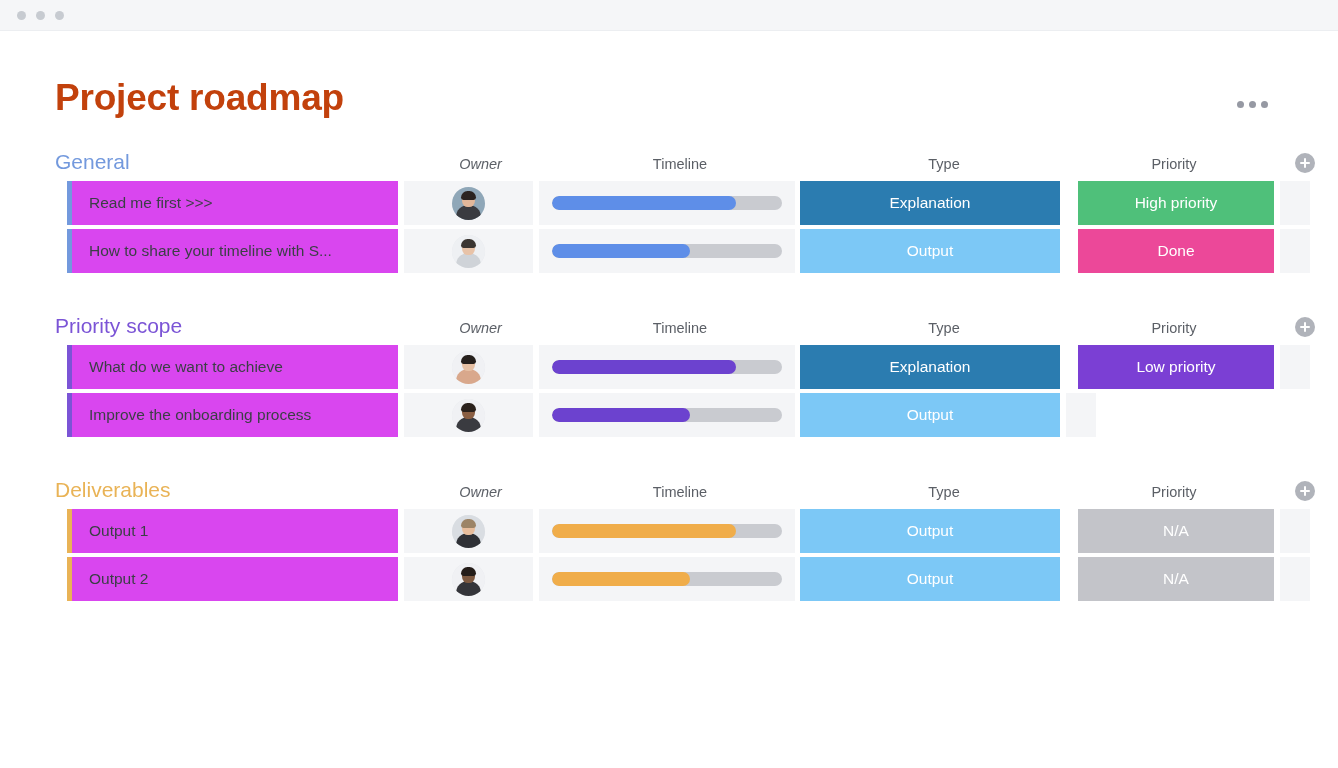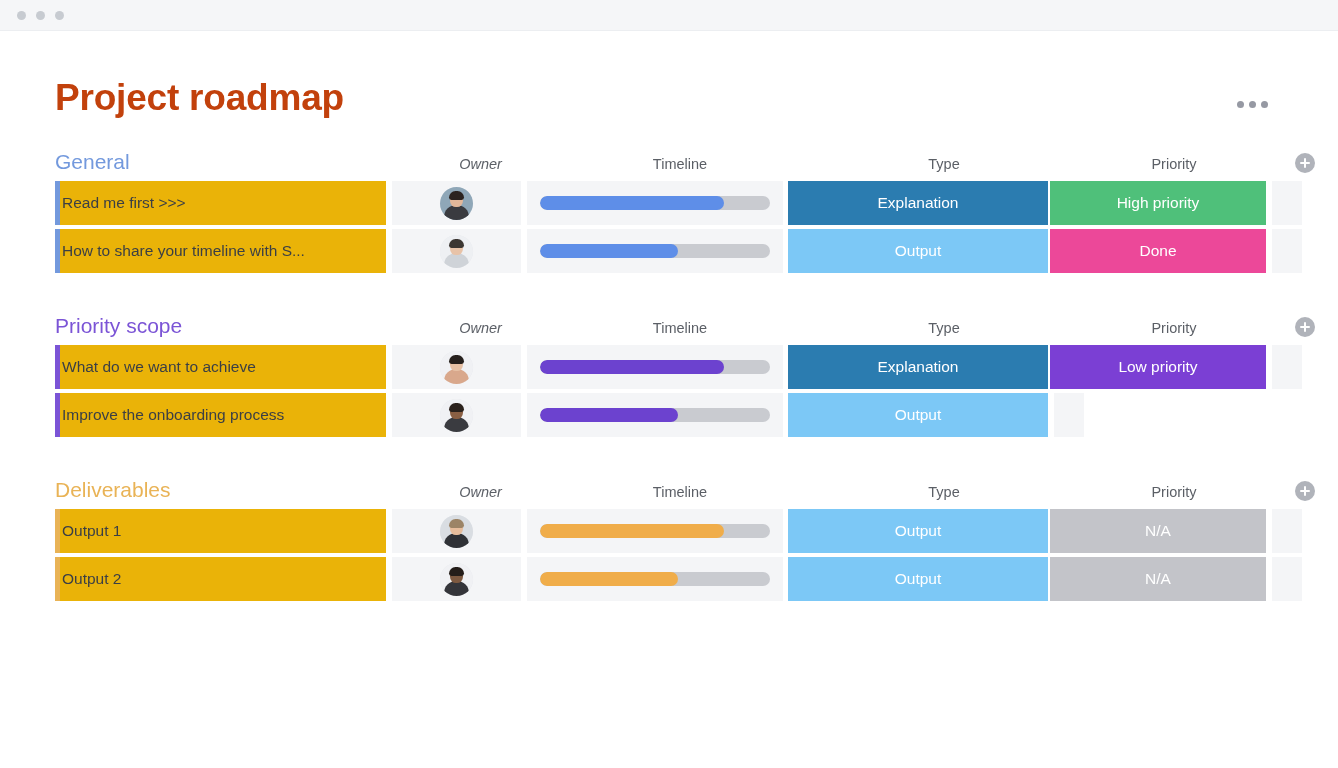--- a/index.html
+++ b/index.html
@@ -124,31 +124,32 @@
   
   .row {
     display: flex;
     align-items: stretch;
     height: 44px;
     margin-bottom: 4px;
   }
 
   .cell-name {
     width: 331px;
-    background: #eab308;
+    background: #d946ef;
     display: flex;
     align-items: center;
     border-left-style: solid;
     border-left-width: 5px;
     box-sizing: border-box;
-    padding-left: 2px;
+    padding-left: 17px;
     font-size: 15.5px;
     color: #3b3f45;
     white-space: nowrap;
     overflow: hidden;
+    margin-left: 12px;
   }
 
   .cell-owner {
     width: 129px;
     margin-left: 6px;
     background: #f4f5f7;
     display: flex;
     align-items: center;
     justify-content: center;
   }
@@ -206,21 +207,21 @@
   }
 
   .cell-type, .cell-priority {
     display: flex;
     align-items: center;
     justify-content: center;
     font-size: 15.5px;
     color: #ffffff;
   }
   .cell-type     { width: 260px; margin-left: 5px; }
-  .cell-priority { width: 216px; margin-left: 2px; }
+  .cell-priority { width: 196px; margin-left: 18px; }
 
   .cell-blank {
     width: 30px;
     margin-left: 6px;
     background: #f4f5f7;
   }
 </style>
 </head>
 <body>
 

